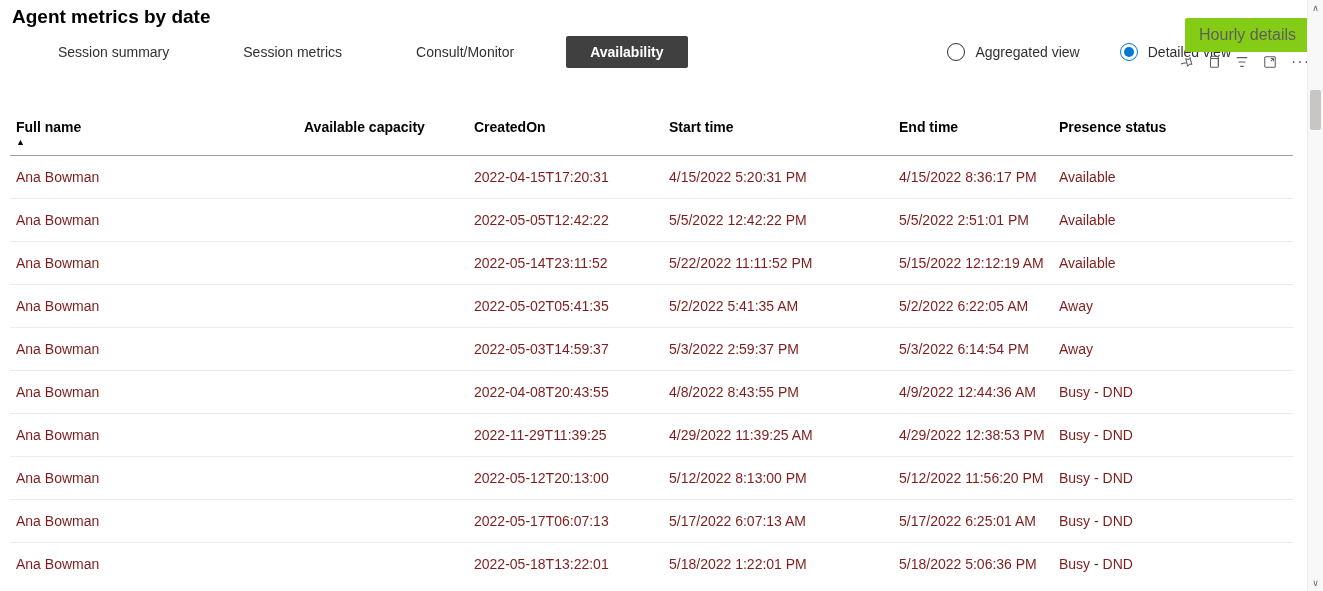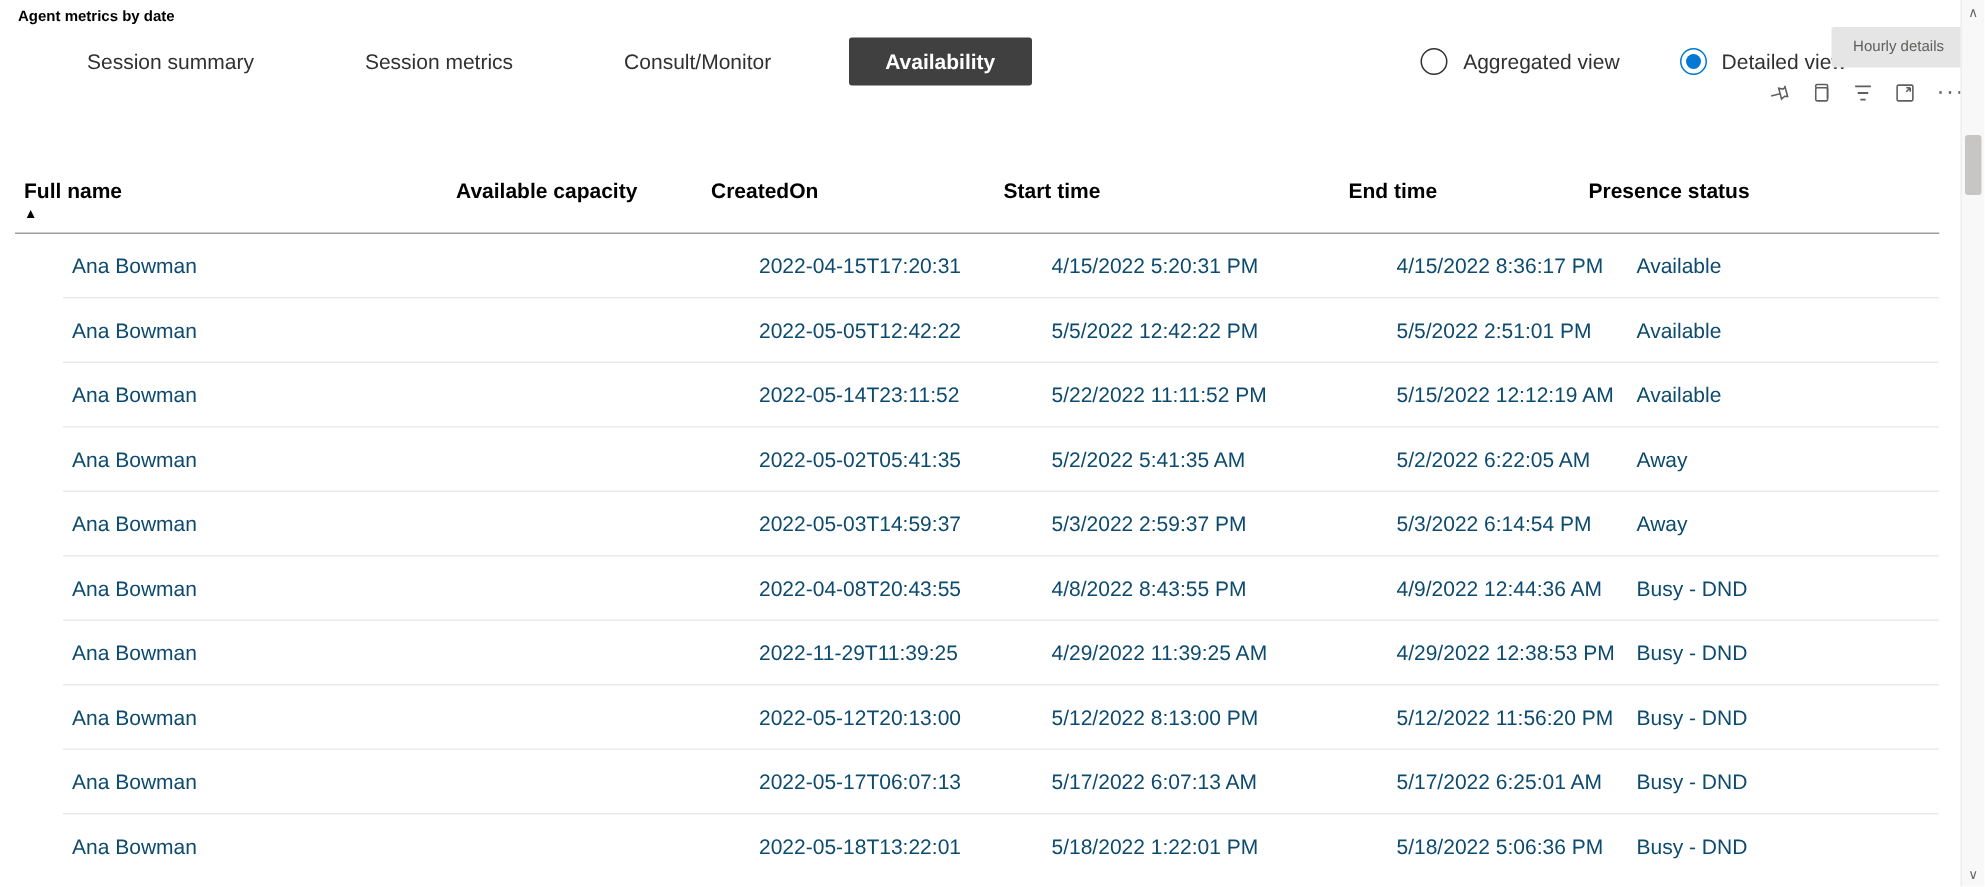--- a/index.html
+++ b/index.html
@@ -13,21 +13,21 @@
     height: 591px;
     overflow: hidden;
   }
   .container {
     position: relative;
     width: 1323px;
     height: 591px;
   }
   .title {
     font-weight: 600;
-    font-size: 10px;
+    font-size: 19px;
     padding: 6px 12px 0 12px;
     color: #000;
   }
   .header-row {
     display: flex;
     align-items: center;
     padding: 0 12px;
     height: 48px;
   }
   .tabs {
@@ -79,24 +79,24 @@
   }
   .radio-dot {
     width: 10px; height: 10px;
     background: #0078d4;
     border-radius: 50%;
   }
   .hourly-btn {
     position: absolute;
     top: 18px;
     right: 13px;
-    background: #e5e5e5;
+    background: #84cc16;
     color: #605e5c;
     padding: 8px 14px;
-    font-size: 10px;
+    font-size: 16px;
     border-radius: 2px;
     cursor: default;
   }
   .toolbar-icons {
     position: absolute;
     top: 55px;
     right: 13px;
     display: flex;
     gap: 14px;
     align-items: center;
@@ -135,23 +135,22 @@
   }
   .tbody {
     overflow-y: auto;
   }
   .trow {
     display: flex;
     align-items: center;
     height: 43px;
     border-bottom: 1px solid #edebe9;
     font-size: 14px;
-    color: #0c4a6e;
+    color: #7f1d1d;
     padding-left: 4px;
-    margin-left: 32px;
   }
   .scrollbar {
     position: absolute;
     right: 0; top: 0; bottom: 0;
     width: 16px;
     background: #f8f8f8;
     border-left: 1px solid #eee;
   }
   .scrollbar .arrow {
     position: absolute;

